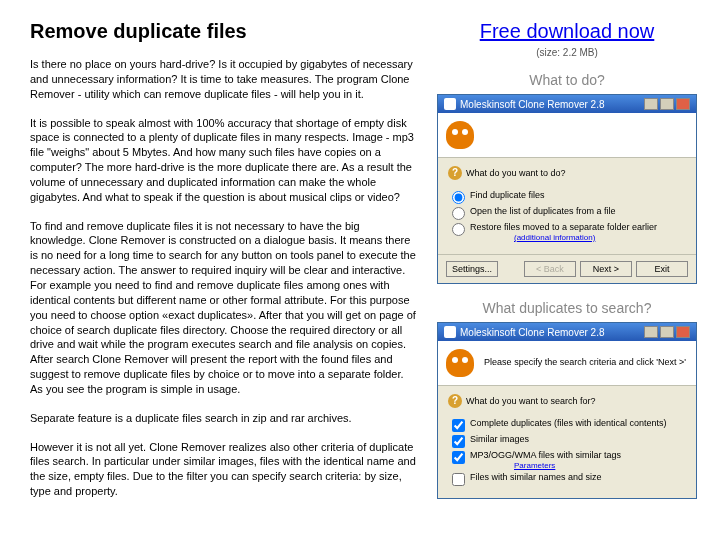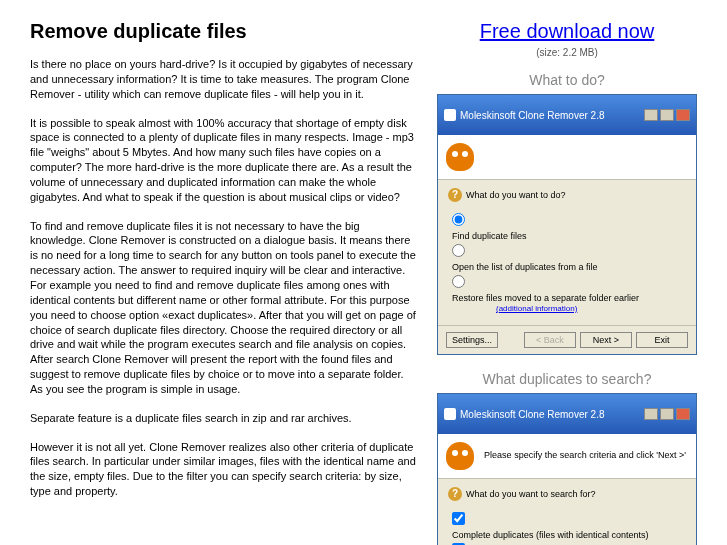--- a/index.html
+++ b/index.html
@@ -6,34 +6,34 @@
   body { font-family: Arial, Helvetica, sans-serif; font-size: 11px; color: #000; background: #fff; width: 727px; }
   .page { display: flex; padding: 20px 30px; gap: 20px; }
   .left { flex: 1; }
   .right { width: 260px; }
   h1 { font-size: 20px; font-weight: bold; margin-bottom: 14px; }
   .left p { margin-bottom: 14px; line-height: 1.35; }
   .download-link { display: block; text-align: center; font-size: 20px; color: #0000EE; margin-bottom: 4px; }
   .size { text-align: center; font-size: 10px; color: #555; margin-bottom: 14px; }
   .section-title { text-align: center; font-size: 14px; color: #888; margin-bottom: 6px; }
   .wiz-window { border: 1px solid #3a6aa0; background: #ece9d8; font-size: 9px; color: #000; margin-bottom: 16px; }
-  .wiz-titlebar { background: linear-gradient(#4a8be0, #2559b5); color: #fff; padding: 14px 6px; display: flex; align-items: center; gap: 4px; font-size: 10px; }
+  .wiz-titlebar { background: linear-gradient(#4a8be0, #2559b5); color: #fff; padding: 3px 6px; display: flex; align-items: center; gap: 4px; font-size: 10px; }
   .wiz-titlebar .icon { width: 12px; height: 12px; background: #fff; border-radius: 2px; display: inline-block; }
   .wiz-titlebar .winctl { margin-left: auto; display: flex; gap: 2px; }
   .winbtn { width: 14px; height: 12px; background: #d4cfba; border: 1px solid #888; }
   .winbtn.close { background: #e06045; }
   .wiz-header { background: #fff; padding: 8px; display: flex; align-items: center; gap: 8px; border-bottom: 1px solid #c0c0b0; }
   .wiz-header .mascot { width: 28px; height: 28px; background: #e67a00; border-radius: 50% 50% 42% 42%; position: relative; flex: 0 0 auto; }
   .wiz-header .mascot::after { content: ""; position: absolute; left: 6px; top: 8px; width: 6px; height: 6px; background: #fff; border-radius: 50%; box-shadow: 10px 0 0 #fff; }
   .wiz-header .head-text { text-align: center; flex: 1; line-height: 1.3; font-size: 9px; }
   .wiz-header .welcome { font-weight: bold; display: block; }
   .wiz-body { padding: 8px 10px 10px; }
   .wiz-question { display: flex; align-items: center; gap: 4px; margin-bottom: 10px; }
   .qmark { width: 14px; height: 14px; border-radius: 50%; background: #d8a030; color: #fff; text-align: center; line-height: 14px; font-size: 10px; font-weight: bold; }
-  .opt { display: flex; align-items: flex-start; gap: 5px; margin: 2px 4px; flex-direction: column; }
+  .opt { display: flex; align-items: flex-start; gap: 5px; margin: 2px 4px; }
   .opt input { margin-top: 1px; flex: 0 0 auto; }
   .opt .sublink { color: #0000EE; text-decoration: underline; cursor: pointer; font-size: 8px; padding-left: 44px; }
   .wiz-foot { border-top: 1px solid #c0c0b0; padding: 6px 8px; display: flex; align-items: center; gap: 4px; }
   .btn { background: #ece9d8; border: 1px solid #888; padding: 2px 2px; font-size: 9px; min-width: 52px; cursor: pointer; }
   .wiz-foot .spacer { flex: 1; }
 </style>
 </head>
 <body>
 
 <div class="page">

